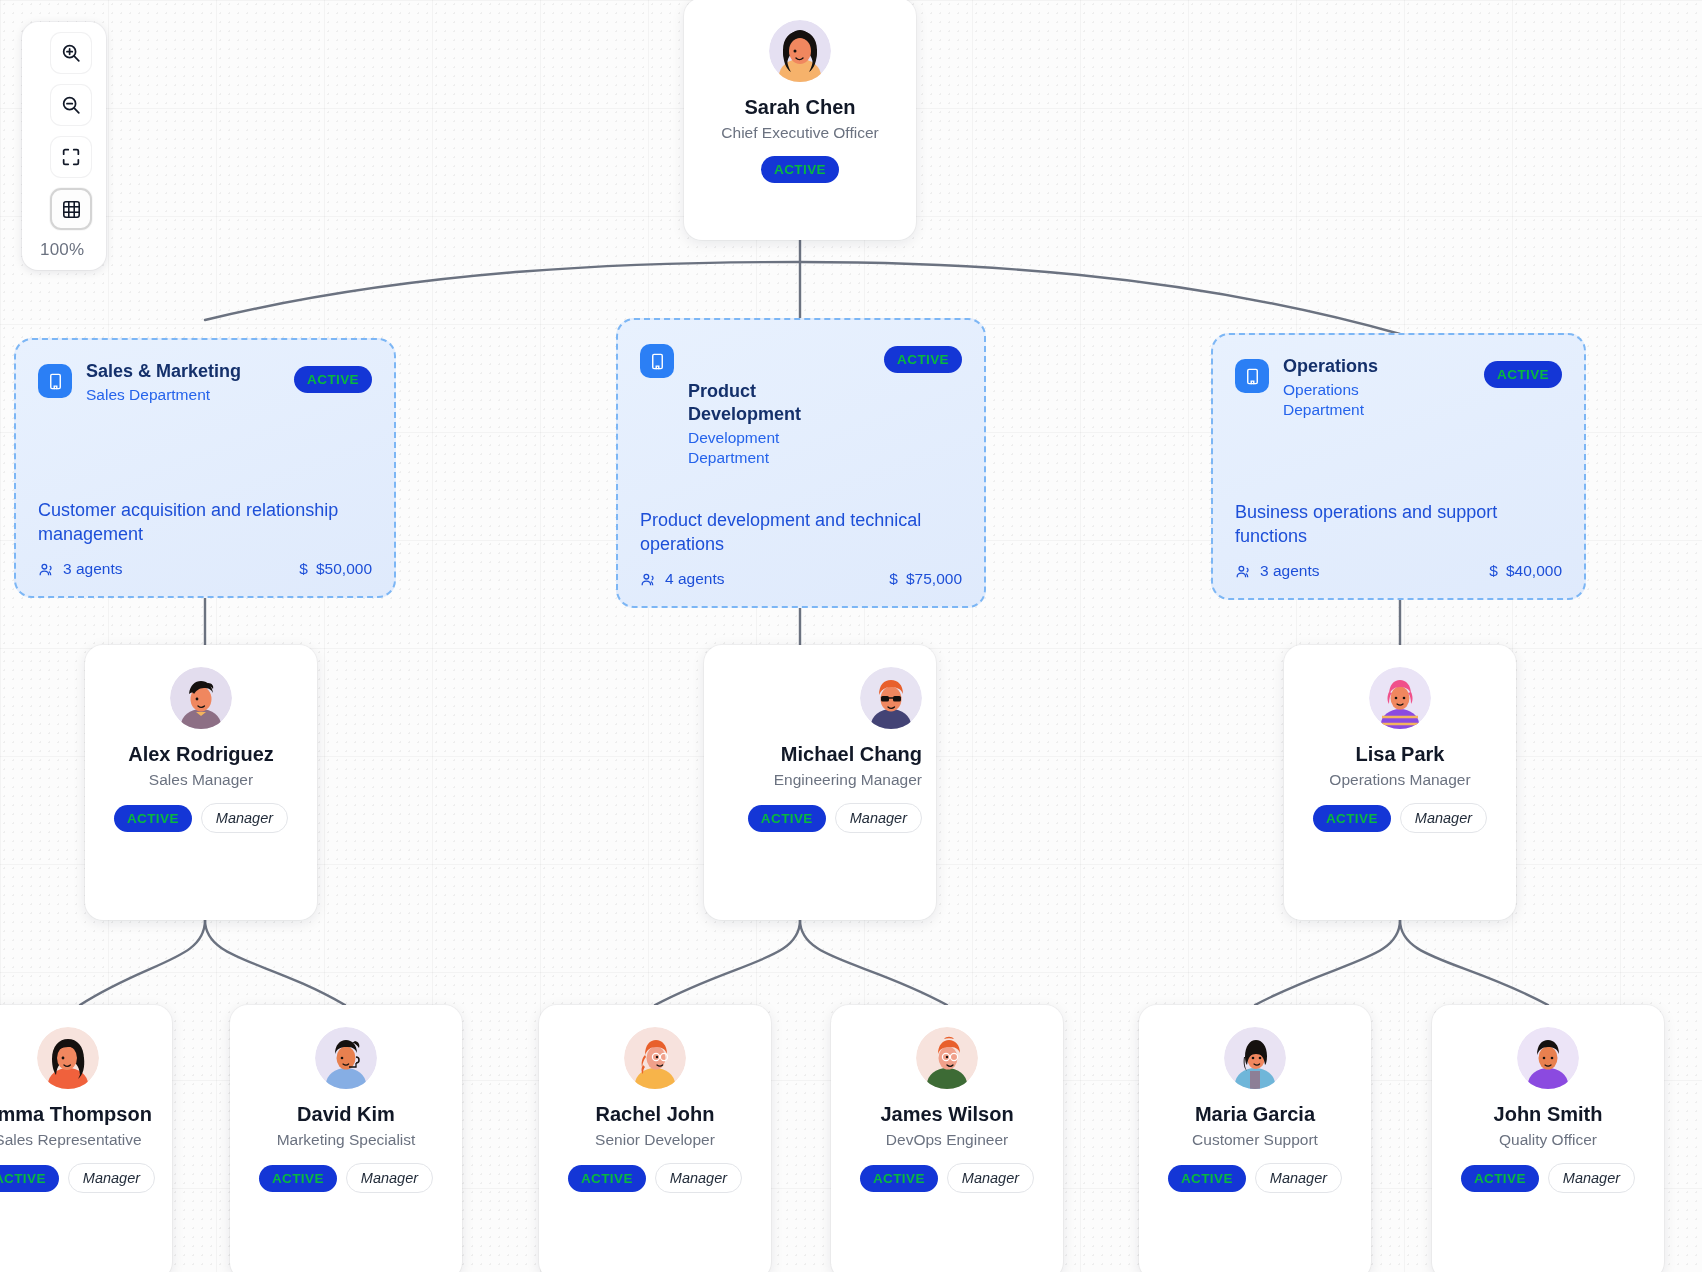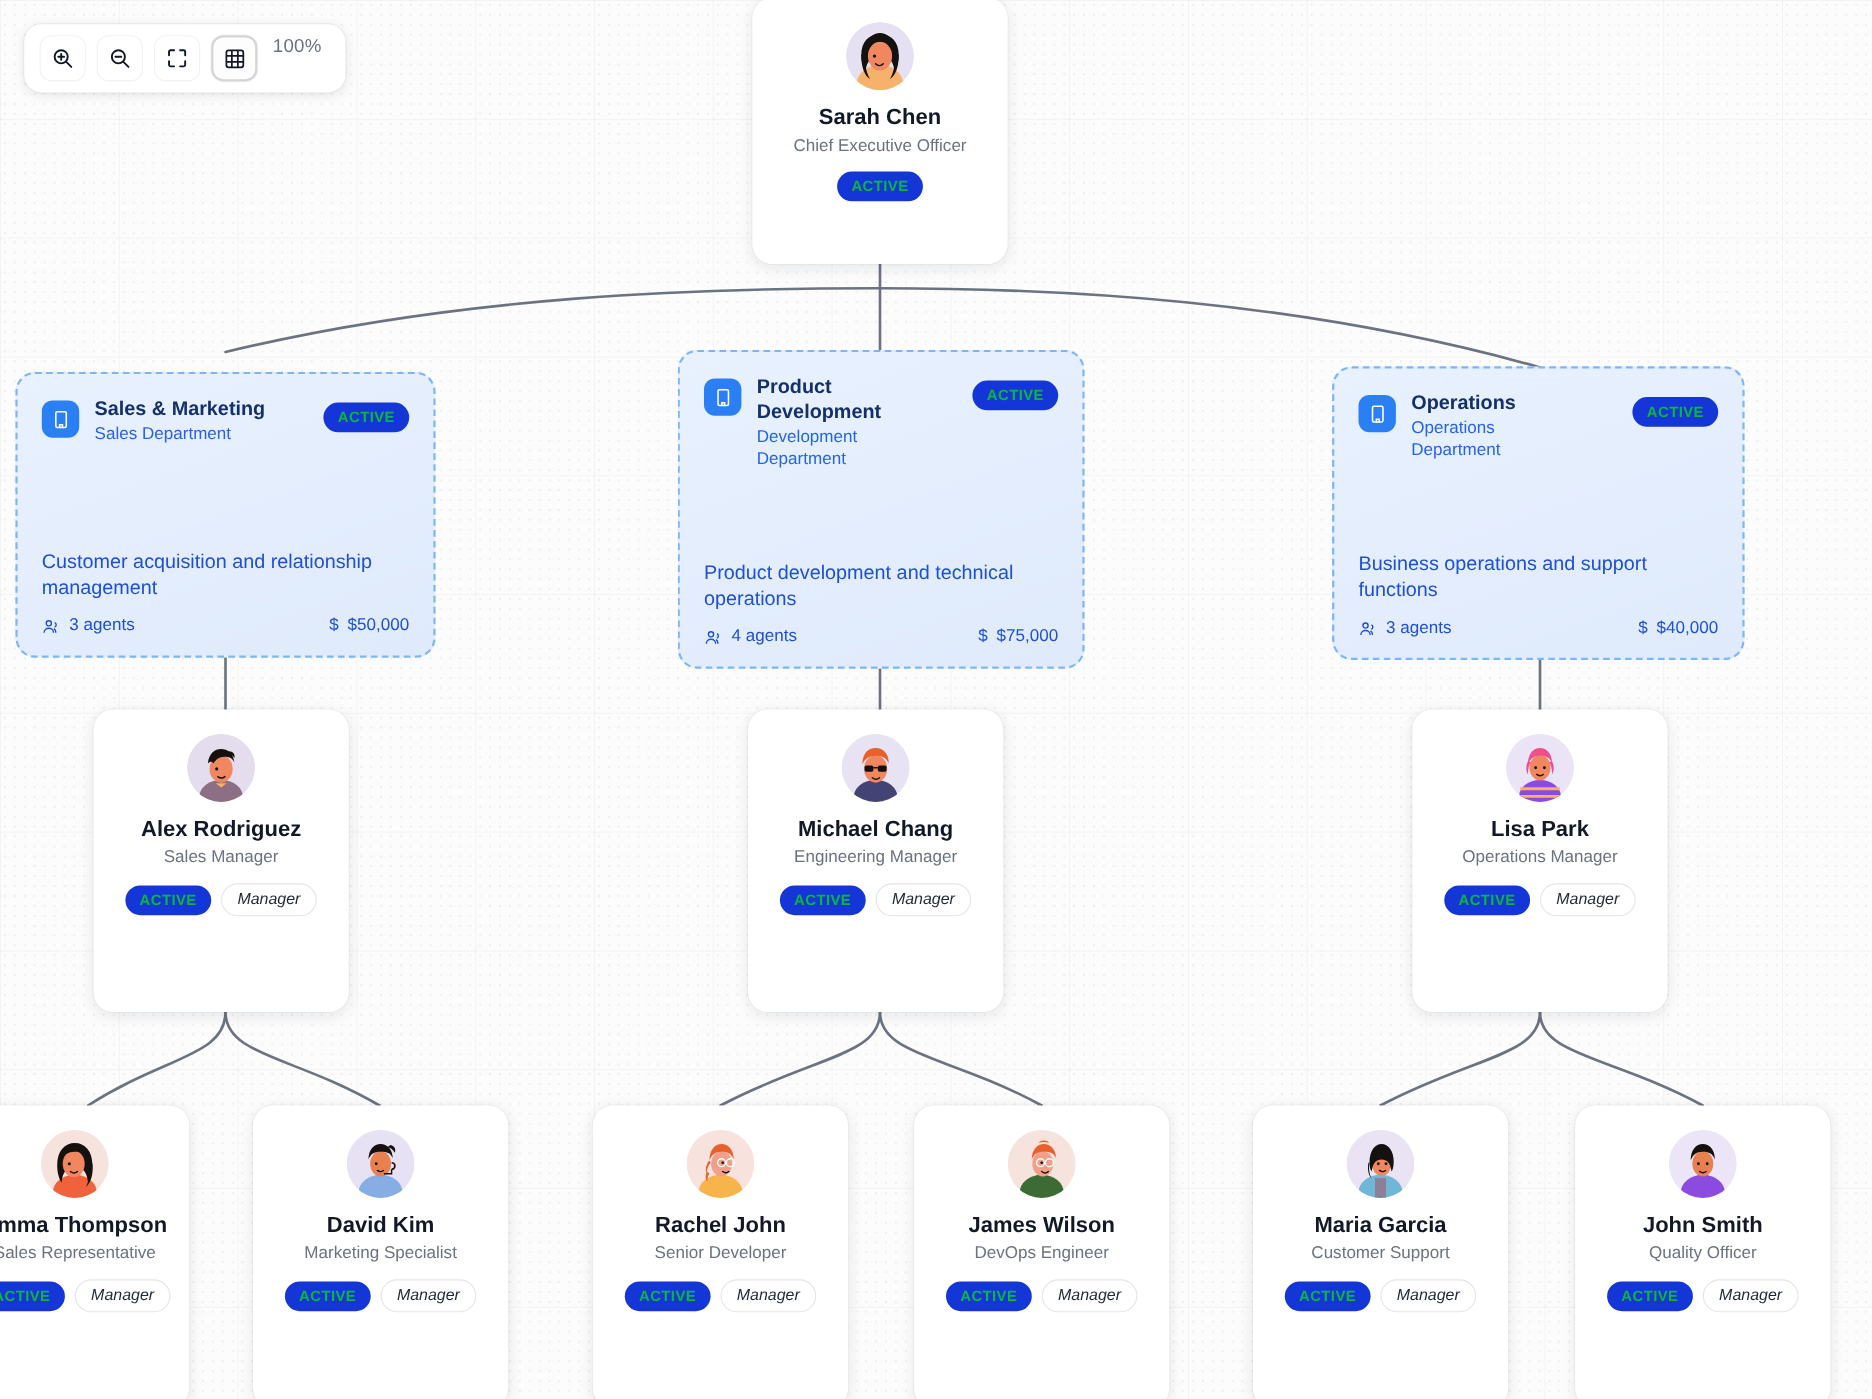--- a/index.html
+++ b/index.html
@@ -37,27 +37,28 @@
     stroke: #6b7280;
     stroke-width: 2.4px;
     stroke-linecap: round;
   }
 
   
   .toolbar {
     position: absolute;
     left: 22px; top: 22px;
     display: flex;
-    align-items: flex-start;
+    align-items: flex-end;
     gap: 10px;
     padding: 10px 14px;
     background: #ffffff;
     border-radius: 16px;
     box-shadow: 0 2px 10px rgba(15,23,42,0.10), 0 0 0 1px rgba(15,23,42,0.04);
     z-index: 40;
+    flex-direction: column;
   }
   .tbtn {
     width: 42px; height: 42px;
     border-radius: 11px;
     background: #ffffff;
     border: 1px solid rgba(15,23,42,0.06);
     display: flex; align-items: center; justify-content: center;
     cursor: pointer;
   }
   .tbtn.active {
@@ -343,21 +344,21 @@
 
   <div class="node dept" style="left:616px; top:318px; width:370px; height:290px;">
     <div class="dept-head">
       <div class="dept-icon">
         <svg width="19" height="19" viewBox="0 0 24 24" fill="none" stroke="#ffffff" stroke-width="1.8">
           <rect x="6" y="3" width="12" height="18" rx="1.6"></rect>
           <path d="M10.4 21v-3.2h3.2V21" stroke-linecap="round"></path>
         </svg>
       </div>
       <div class="dept-titles">
-        <div class="dept-name" style="max-width:160px;">Product Development</div>
+        <div class="dept-name" style="max-width:160px;margin-top:40px;">Product Development</div>
         <div class="dept-sub" style="max-width:150px;">Development Department</div>
       </div>
       <span class="dept-badge">ACTIVE</span>
     </div>
     <div class="dept-desc">Product development and technical operations</div>
     <div class="dept-foot">
       <span class="foot-item">
         <svg width="17" height="17" viewBox="0 0 24 24" fill="none" stroke="#1d4fd8" stroke-width="1.8">
           <circle cx="9" cy="8" r="3.3"></circle>
             <path d="M3 20c0-3.4 2.7-5.6 6-5.6s6 2.2 6 5.6"></path>
@@ -419,21 +420,21 @@
       </svg>
     </div>
     <div class="p-name">Alex Rodriguez</div>
     <div class="p-role">Sales Manager</div>
     <div class="badges">
       <span class="badge-active">ACTIVE</span>
       <span class="badge-role">Manager</span>
     </div>
   </div>
 
-  <div class="node person" style="left:680px; top:645px; width:232px; height:275px;">
+  <div class="node person" style="left:704px; top:645px; width:232px; height:275px;align-items:flex-end;">
     <div class="avatar">
       <svg viewBox="0 0 62 62">
         <circle cx="31" cy="31" r="31" fill="#e7e3f2"></circle>
         <ellipse cx="31" cy="58" rx="20" ry="16" fill="#434375"></ellipse>
         <ellipse cx="31" cy="32" rx="10.5" ry="12.5" fill="#f0875f"></ellipse>
         <path d="M19 28c0-10 5-15 12-15s12 5 12 14c-2-5-6-7-12-7s-10 3-12 8z" fill="#e8602c"></path>
         <rect x="21" y="29" width="8" height="5.5" rx="1.6" fill="#15110f"></rect>
         <rect x="33" y="29" width="8" height="5.5" rx="1.6" fill="#15110f"></rect>
         <line x1="29" y1="31" x2="33" y2="31" stroke="#15110f" stroke-width="1.3"></line>
         <path d="M28 40c2 1.6 4.6 1.6 6.5 0" stroke="#15110f" stroke-width="1.3" fill="none" stroke-linecap="round"></path>

